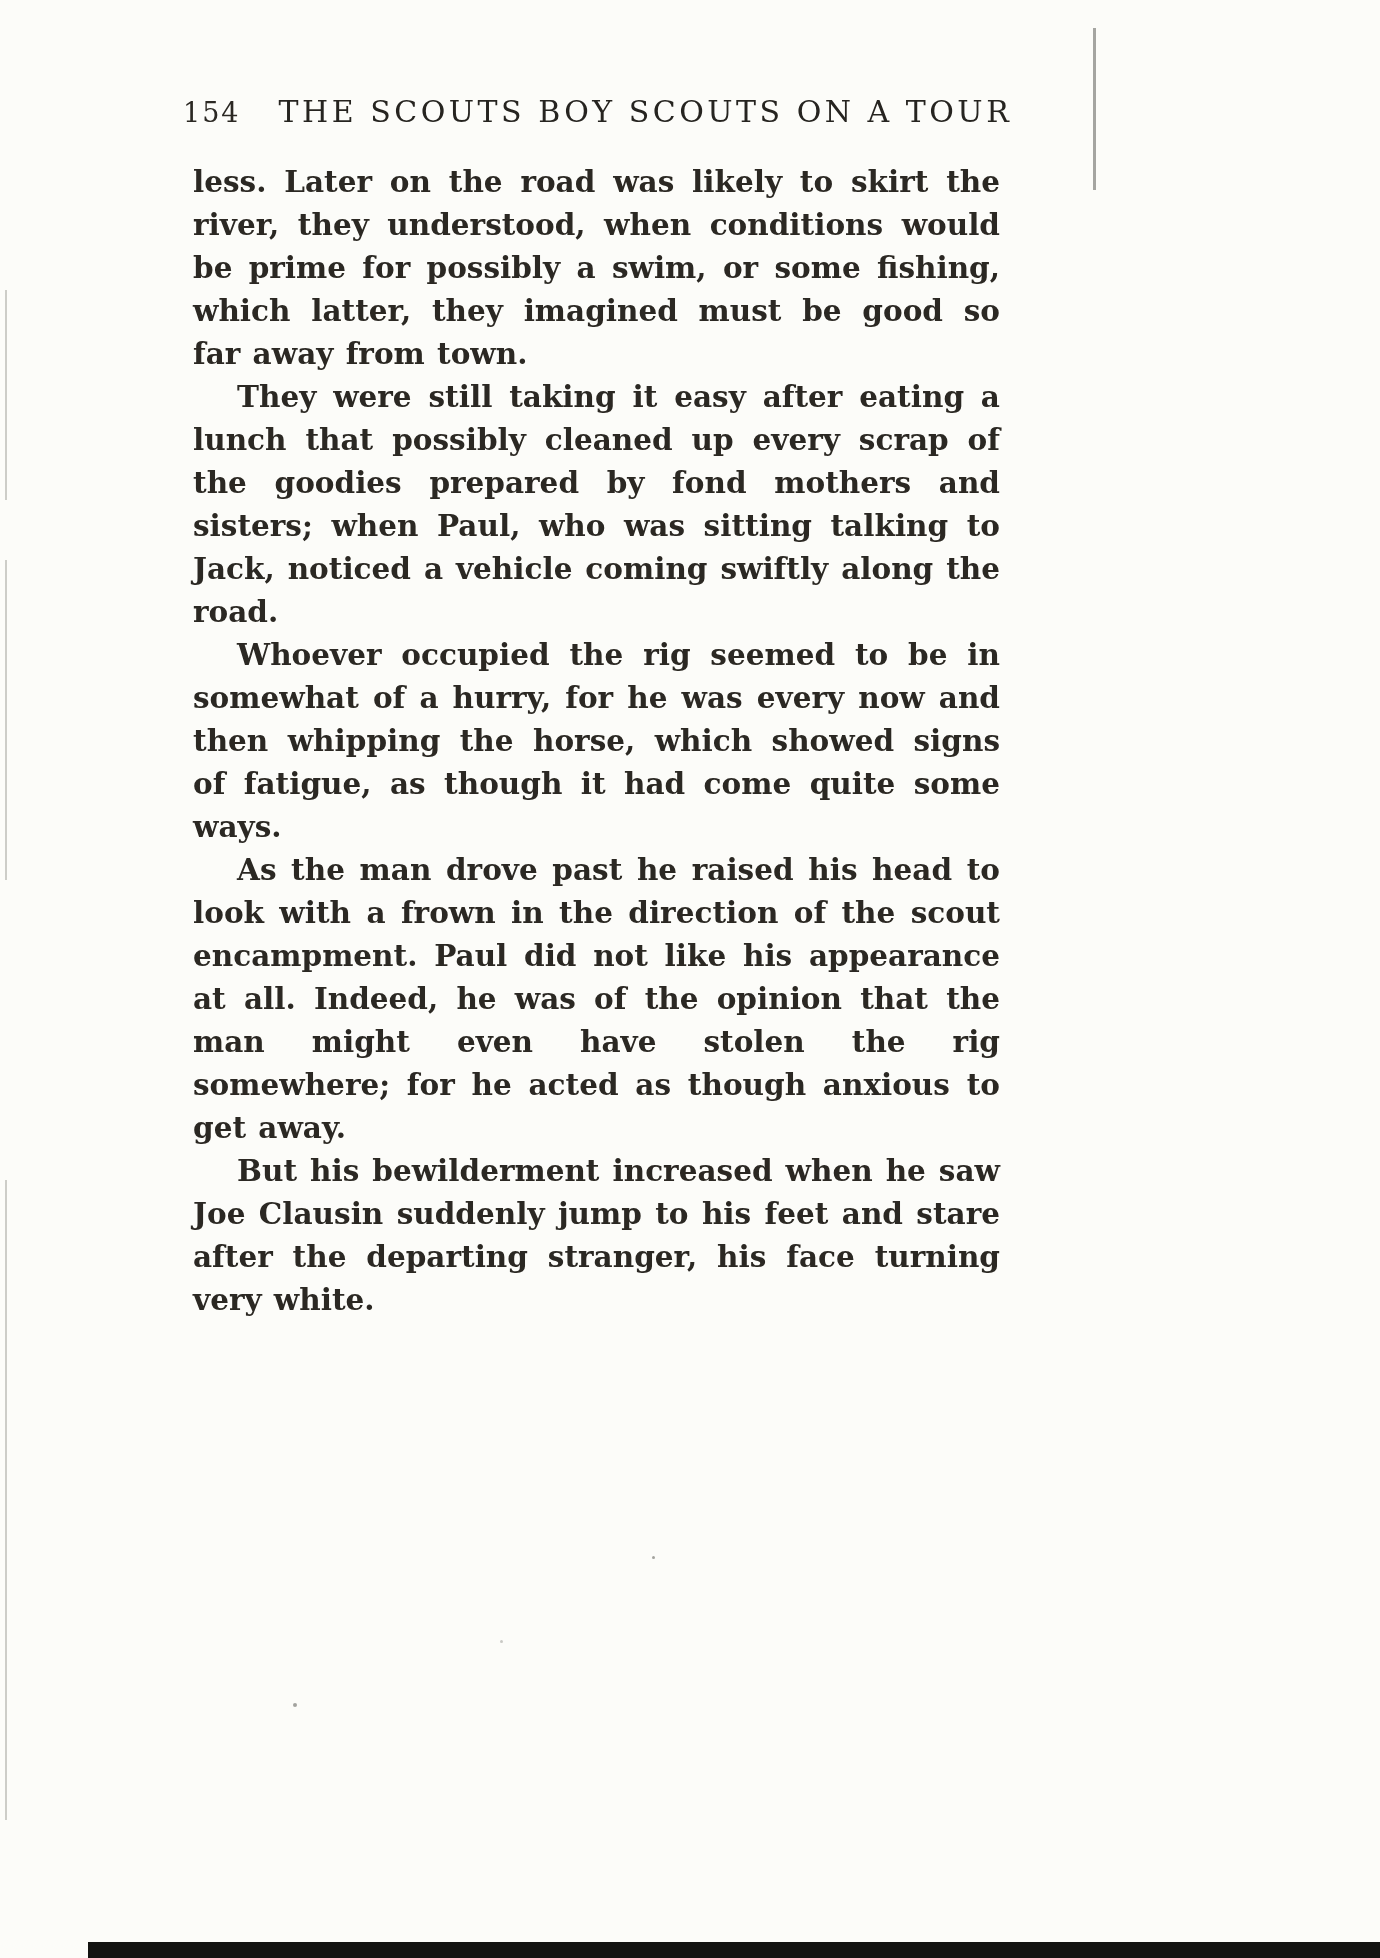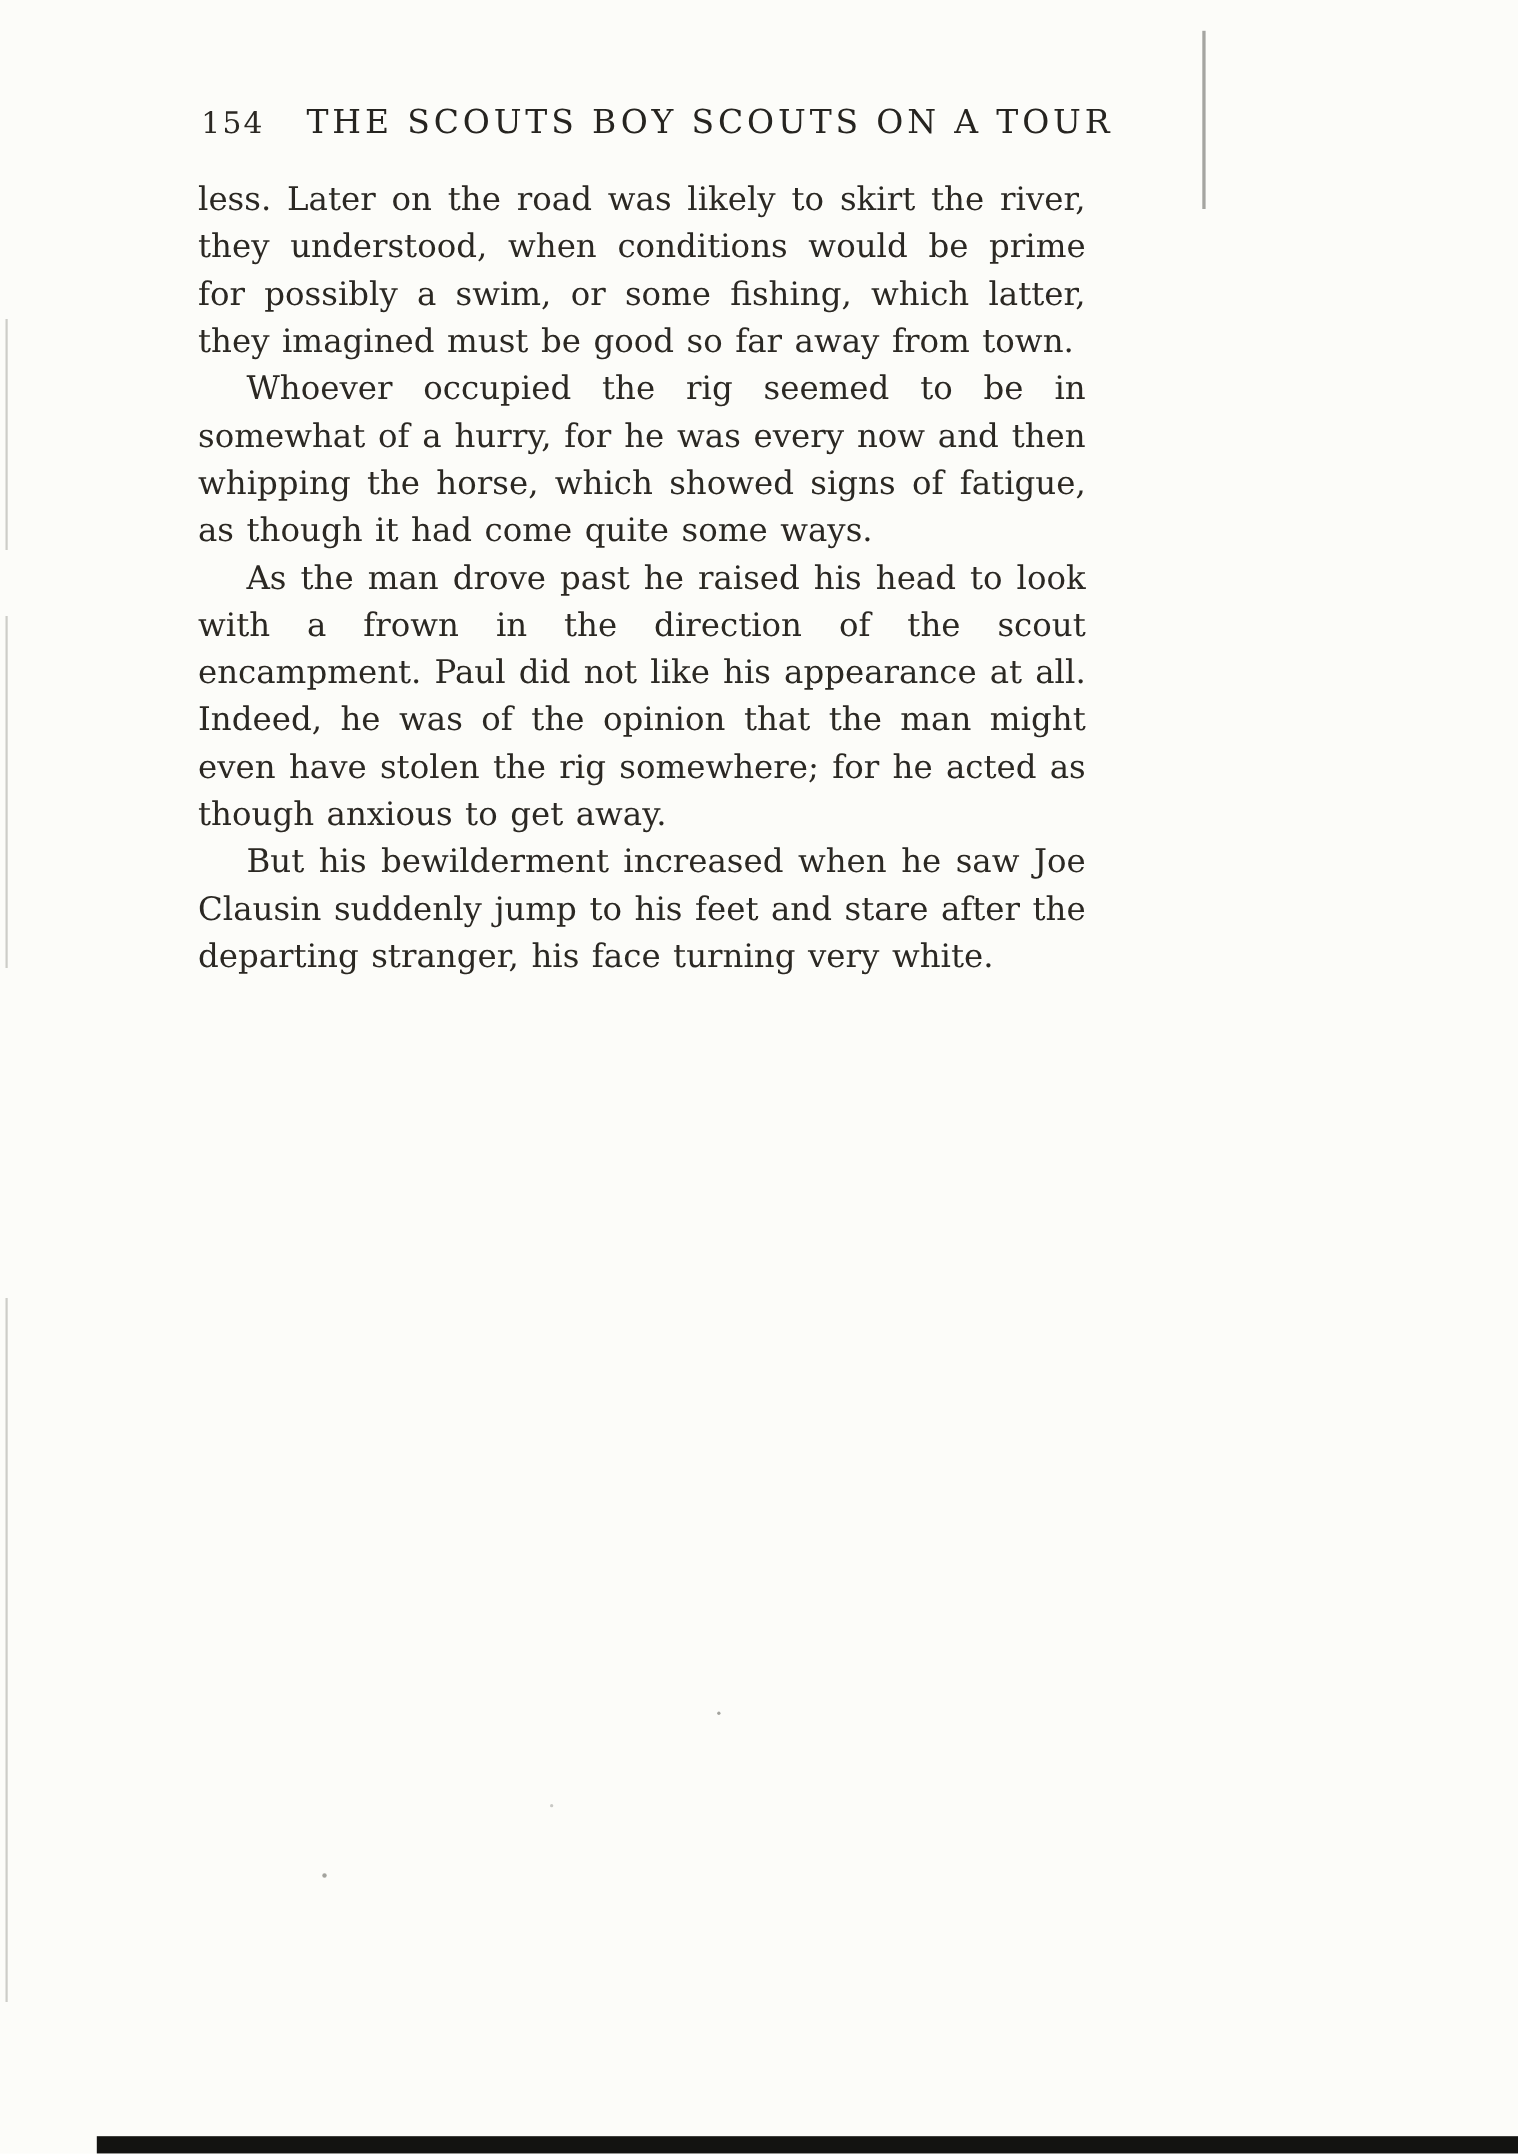--- a/index.html
+++ b/index.html
@@ -33,22 +33,23 @@
   }
   .running-title {
     font-size: 30px;
     letter-spacing: 3.5px;
     flex: 1;
     color: #262420;
   }
   .text-block {
     position: absolute;
     top: 160px;
-    left: 180px;
+    left: 193px;
     width: 807px;
+    font-weight: bold;
   }
   .para {
     margin: 0;
     font-size: 29.5px;
     line-height: 43px;
     text-align: justify;
     word-spacing: 2px;
     color: #2b2823;
   }
   .para.indent {
@@ -107,20 +108,21 @@
   <div class="artifact-speck speck-2"></div>
   <div class="artifact-speck speck-3"></div>
 
   <header class="page-header">
     <span class="page-number">154</span>
     <span class="running-title">THE SCOUTS BOY SCOUTS ON A TOUR</span>
   </header>
 
   <main class="text-block">
     <p class="para no-indent">less. Later on the road was likely to skirt the river, they understood, when conditions would be prime for possibly a swim, or some fishing, which latter, they imagined must be good so far away from town.</p>
+    <p class="para indent">They were still taking it easy after eating a lunch that possibly cleaned up every scrap of the goodies prepared by fond mothers and sisters; when Paul, who was sitting talking to Jack, noticed a vehicle coming swiftly along the road.</p>
     <p class="para indent">Whoever occupied the rig seemed to be in somewhat of a hurry, for he was every now and then whipping the horse, which showed signs of fatigue, as though it had come quite some ways.</p>
     <p class="para indent">As the man drove past he raised his head to look with a frown in the direction of the scout encampment.  Paul did not like his appearance at all.  Indeed, he was of the opinion that the man might even have stolen the rig somewhere; for he acted as though anxious to get away.</p>
     <p class="para indent">But his bewilderment increased when he saw Joe Clausin suddenly jump to his feet and stare after the departing stranger, his face turning very white.</p>
   </main>
 
   <div class="artifact-bottom-bar"></div>
 
 </div>
 
 </body></html>

